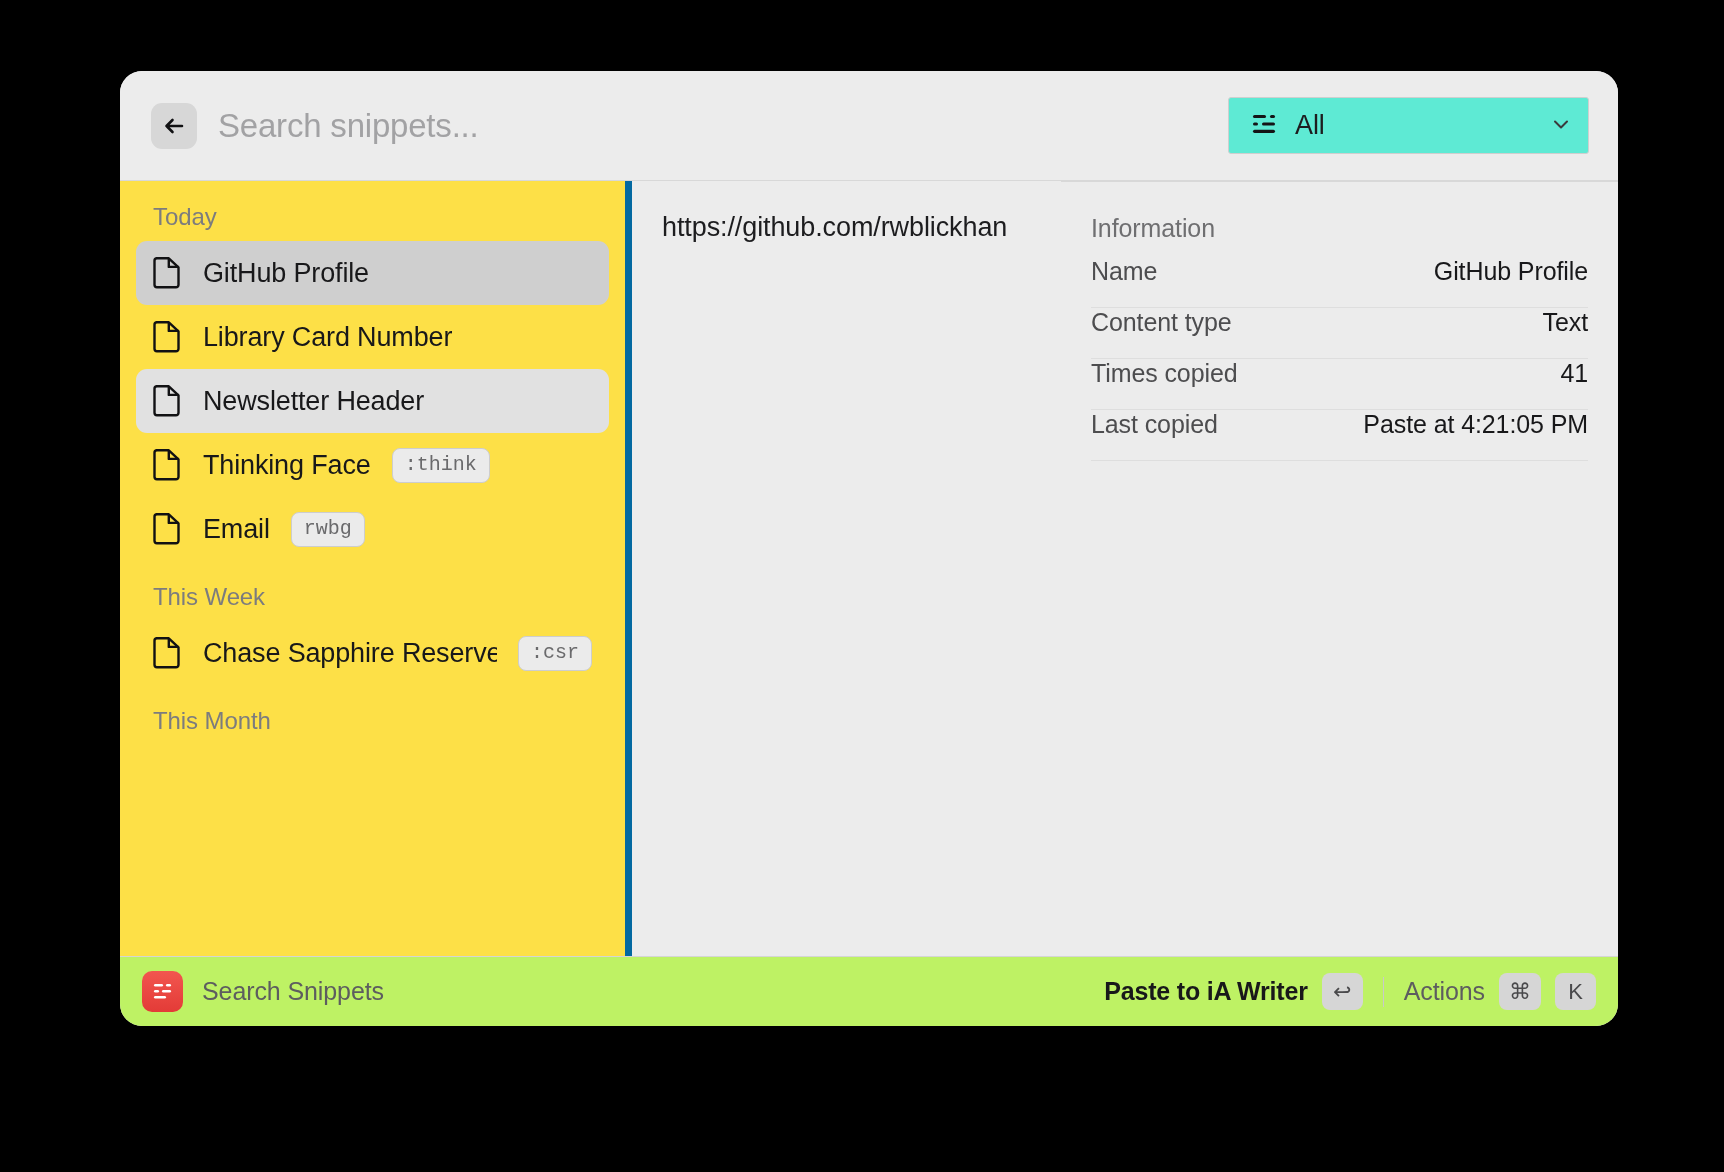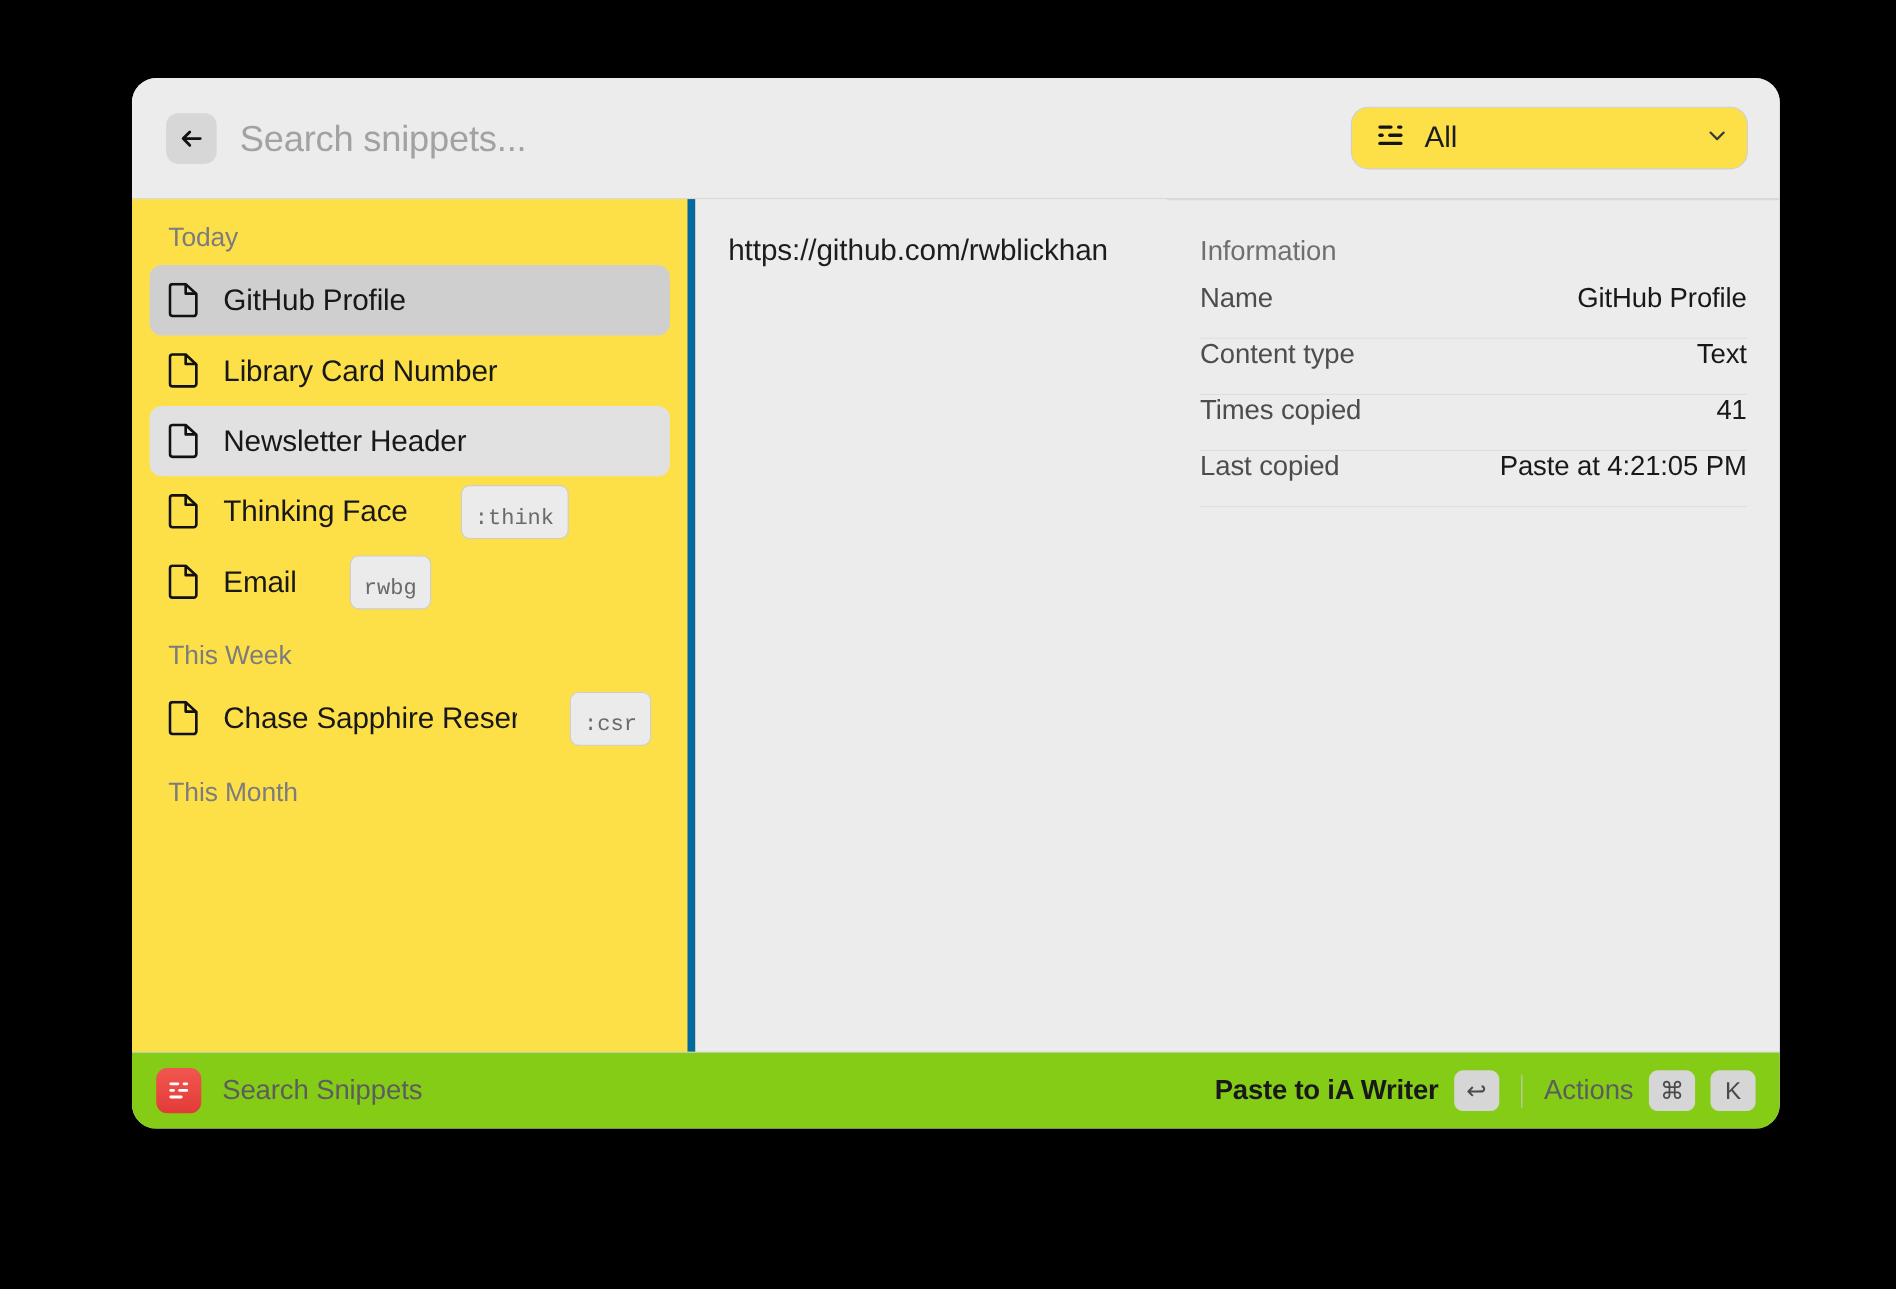--- a/index.html
+++ b/index.html
@@ -65,22 +65,22 @@
     color: #1d1d1f;
     width: 100%;
     letter-spacing: -0.2px;
   }
   .search-input::placeholder { color: #a2a2a4; }
 
   .filter-select {
     flex: 0 0 auto;
     width: 361px; height: 57px;
     border: 1px solid #cfcfcf;
-    border-radius: 16px;
-    background: #fde047;
+    border-radius: 3px;
+    background: #5eead4;
     display: flex;
     align-items: center;
     padding: 0 15px 0 23px;
     gap: 17px;
   }
   .filter-label {
     flex: 1 1 auto;
     font-size: 27px;
     color: #1d1d1f;
     letter-spacing: -0.1px;
@@ -127,25 +127,24 @@
     letter-spacing: -0.15px;
     white-space: nowrap;
     overflow: hidden;
   }
   .kbd-badge {
     font-family: "Liberation Mono", monospace;
     font-size: 20px;
     color: #6a6a6c;
     border: 1px solid #cdcdcd;
     border-radius: 8px;
-    padding: 20px 12px 7px;
+    padding: 6px 12px 7px;
     background: #ebebeb;
     flex: 0 0 auto;
     line-height: 1;
-    margin-left: 27px;
   }
 
   
   .detail {
     flex: 1 1 auto;
     display: flex;
     flex-direction: row;
     background: #ececec;
     min-width: 0;
   }
@@ -186,21 +185,21 @@
   .info-val {
     font-size: 25px;
     color: #18181a;
     letter-spacing: -0.1px;
   }
 
   
   .footer {
     flex: 0 0 70px;
     height: 70px;
-    background: #84cc16;
+    background: #bef264;
     border-top: 1px solid #d5d5d5;
     display: flex;
     align-items: center;
     padding: 0 22px 0 22px;
     gap: 0;
   }
   .app-badge {
     width: 41px; height: 41px;
     border-radius: 10px;
     background: linear-gradient(180deg,#f2564f 0%,#e33b37 100%);

